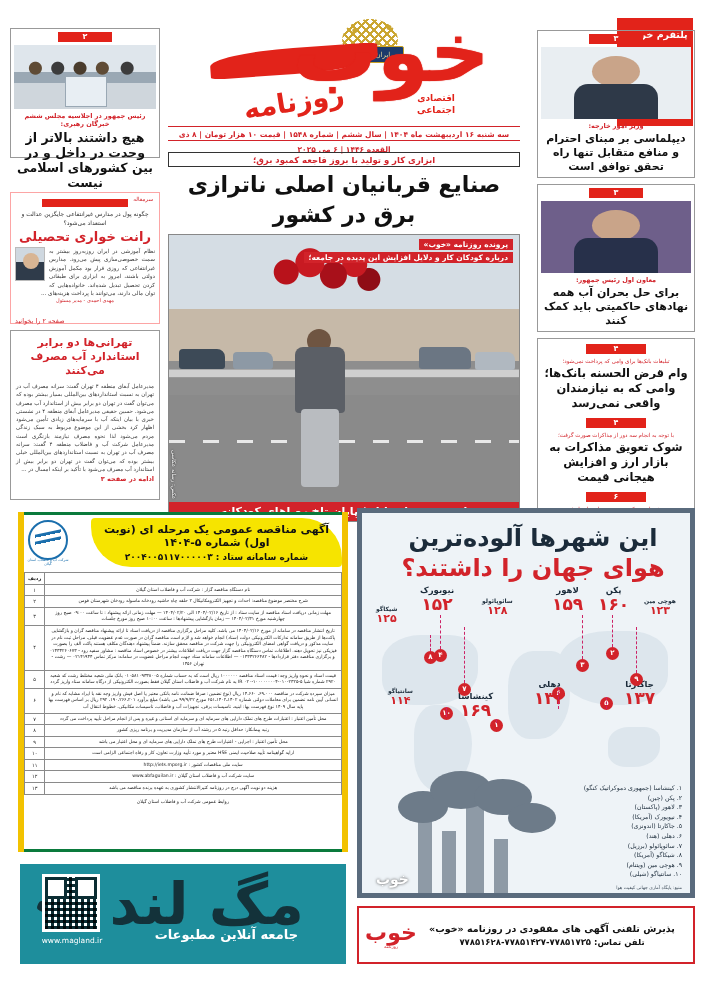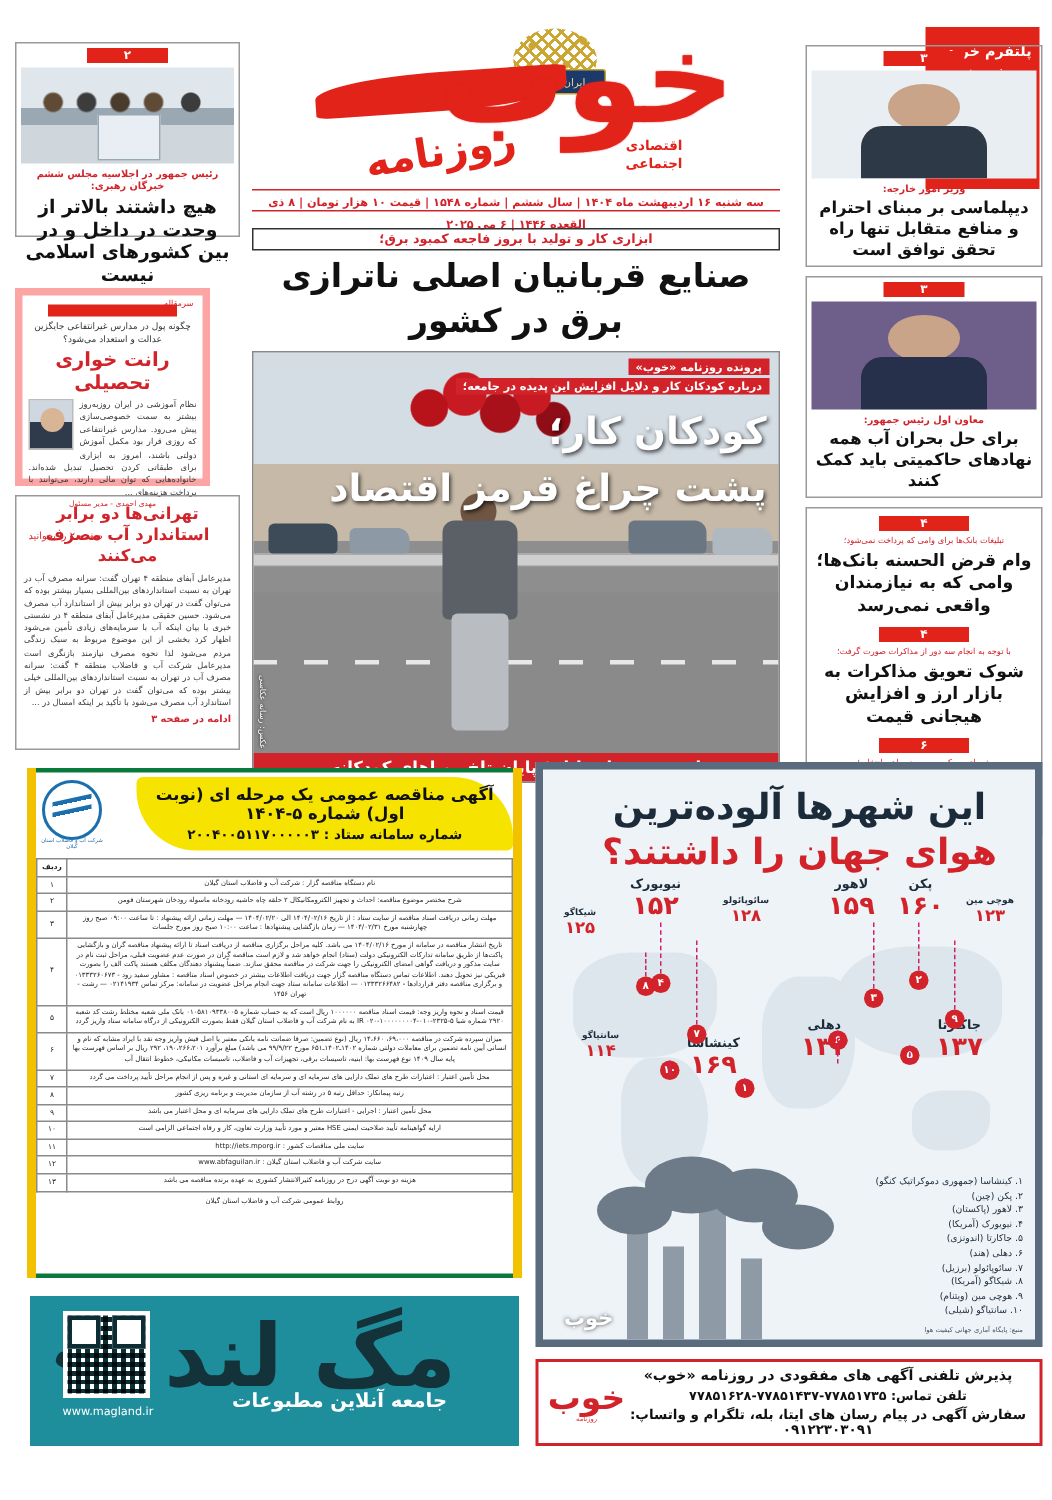--- a/index.html
+++ b/index.html
@@ -106,21 +106,21 @@
   }
   .kicker {
     font-size: 6.5px; color: #d2232a; text-align: center; margin-top: 3px; font-weight: bold;
   }
   .hl-sm {
     font-size: 12.5px; font-weight: bold; color: #111; text-align: center;
     line-height: 15px; margin-top: 2px;
   }
 
   
-  #editorial { left: 10px; top: 192px; width: 130px; height: 132px; border: 5px solid #fca5a5; padding: 4px; }
+  #editorial { left: 10px; top: 192px; width: 150px; height: 132px; border: 1px solid #fca5a5; padding: 4px; }
   .ed-tag { position:absolute; right:6px; top:3px; font-size:5.5px; color:#d2232a; }
   .ed-bar { height: 8px; background: #e2231a; width: 86px; margin: 2px auto 3px; }
   .ed-kick { font-size: 6px; color: #333; text-align: center; line-height: 8.5px; }
   .ed-title { font-size: 13px; font-weight: bold; color: #d2232a; text-align: center; margin: 2px 0 3px; }
   .ed-body { font-size: 5.6px; color: #3a3a3a; line-height: 8.4px; text-align: justify; }
   .ed-avatar {
     float: left; width: 30px; height: 34px; margin: 0 4px 2px 0;
     background: linear-gradient(#cfd8e0 0 45%, #2f3b4a 45% 100%);
     border: 1px solid #bbb; position: relative;
   }
@@ -436,24 +436,20 @@
       <div class="mp-car c4"></div>
       <div class="mp-boy">
         <div class="head"></div>
           <div class="jacket"></div>
           <div class="pants"></div>
       </div>
       <div class="mp-flowers"></div>
 
       <div class="mp-overlay-kick1">پرونده روزنامه «خوب»</div>
       <div class="mp-overlay-kick2">درباره کودکان کار و دلایل افزایش این پدیده در جامعه؛</div>
-      <div class="mp-overlay-hl">
-        <div>کودکان کار؛</div>
-        <div>پشت چراغ قرمز اقتصاد</div>
-      </div>
       <div class="mp-credit">عکس: رسانه عکاسی</div>
       <div class="mp-bottombar">از مدرسه تا خیابان؛ پایان تلخ رویاهای کودکانه</div>
     </div>
   </div>
 
   <div class="bx" id="rcol">
 
     <div class="rbox">
       <div class="pgnum">۳</div>
       <div class="photo person"></div>
@@ -680,21 +676,20 @@
     <div class="ig-credit">منبع: پایگاه آماری جهانی کیفیت هوا</div>
   </div>
 
   <div class="bx" id="contact">
     <div class="ct-lines">
       <div class="ct-l1">پذیرش تلفنی آگهی های مفقودی در روزنامه «خوب»</div>
       <div class="ct-l2">
         <span>تلفن تماس:</span>
         <span>۷۷۸۵۱۷۳۵-۷۷۸۵۱۴۳۷-۷۷۸۵۱۶۲۸</span>
       </div>
-      <div class="ct-l3">سفارش آگهی در پیام رسان های ایتا، بله، تلگرام و واتساپ: ۰۹۱۲۲۳۰۳۰۹۱</div>
     </div>
     <div class="ct-logo">
       <div class="kh">خوب</div>
       <div class="sub">روزنامه</div>
     </div>
   </div>
 
 </div>
 
 </body></html>

